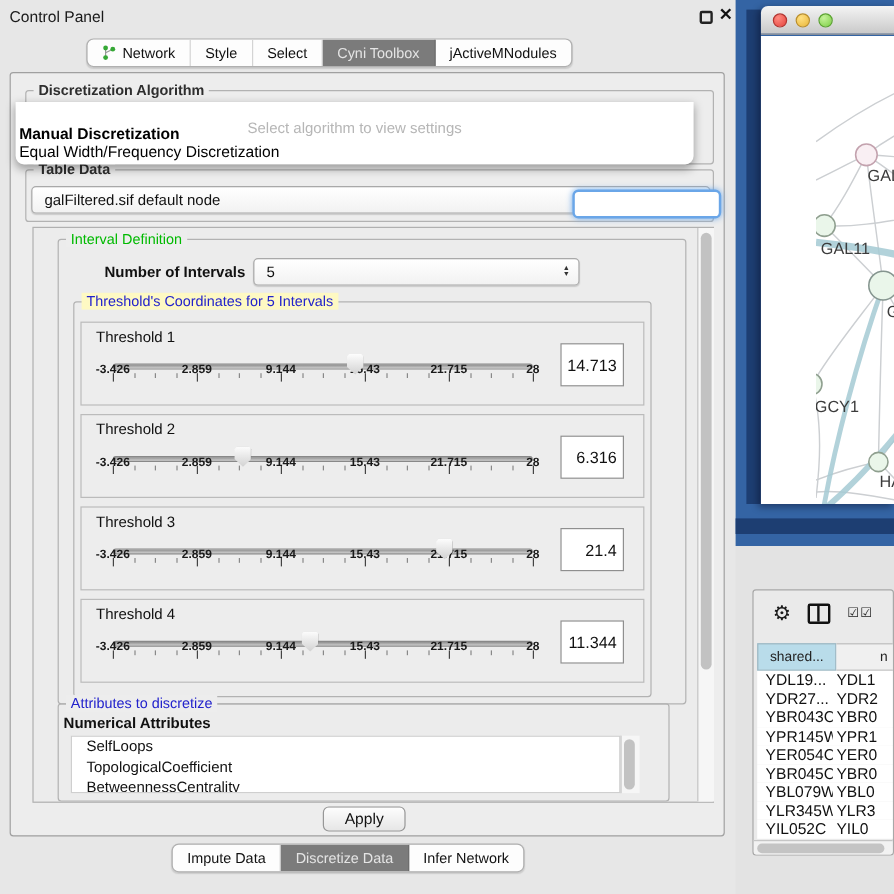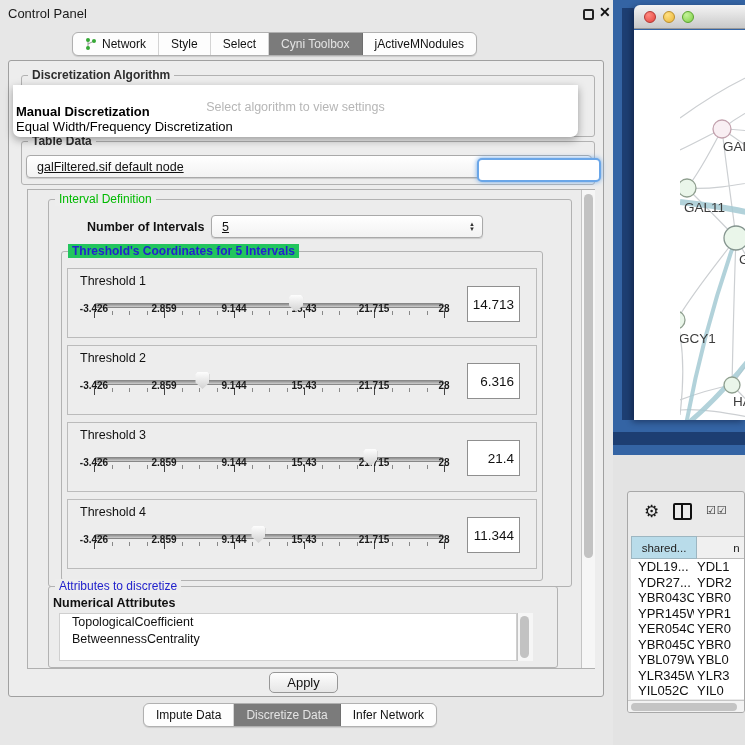--- a/index.html
+++ b/index.html
@@ -20,21 +20,21 @@
   #bottom-tabbar{left:143px;top:703px;}
 
   #main-panel{left:8px;top:60px;width:596px;height:637px;background:#ededed;border:1px solid #a0a0a0;border-radius:3px;}
 
   .group{position:absolute;border:1px solid #b2b2b2;border-radius:3px;}
   .group>.gtitle{position:absolute;top:-8px;left:6px;background:#ededed;padding:0 4px;font-size:12px;white-space:nowrap;}
   .gtitle.dark{color:#2e2e2e;font-weight:bold;}
   .gtitle.green{color:#00ba00;}
   .gtitle.blue{color:#2222cc;}
 
-  .combo{position:absolute;background:linear-gradient(#ffffff,#f2f2f2);border:1px solid #a9a9a9;border-radius:4px;box-shadow:0 1px 1px rgba(0,0,0,.15);font-size:12.5px;color:#111;display:flex;align-items:center;padding-left:10px;text-decoration:underline;}
+  .combo{position:absolute;background:linear-gradient(#ffffff,#f2f2f2);border:1px solid #a9a9a9;border-radius:4px;box-shadow:0 1px 1px rgba(0,0,0,.15);font-size:12.5px;color:#111;display:flex;align-items:center;padding-left:10px;}
   .stepper{position:absolute;right:7px;top:50%;transform:translateY(-50%);display:flex;flex-direction:column;line-height:5px;font-size:6px;color:#333;}
 
   #focus-combo{left:468px;top:97px;width:124px;height:24px;background:#fff;border:2px solid #6aa6e8;border-radius:5px;box-shadow:0 0 5px #6aa6e8;z-index:5;}
 
   
   #algo-popup{left:13px;top:85px;width:565px;height:52px;background:#fff;border-radius:0 0 7px 7px;box-shadow:0 3px 8px rgba(0,0,0,.35);z-index:10;}
   #algo-popup .hint{position:absolute;top:4px;left:0;width:100%;text-align:center;font-size:12.5px;color:#b6b6b6;margin-top:11px;}
   .popup-opt{position:absolute;left:3px;font-size:13px;color:#000;white-space:nowrap;}
   .popup-opt.bold{font-weight:bold;}
 
@@ -149,21 +149,21 @@
         <span class="abs boldlbl" style="left:38px;top:20px;">Number of Intervals</span>
         <div class="combo" style="left:162px;top:15px;width:272px;height:23px;">
           <span>5</span>
           <span class="stepper">
               <span>▲</span>
               <span>▼</span>
             </span>
         </div>
 
         <div class="group" style="left:12px;top:51px;width:482px;height:330px;">
-          <span class="gtitle blue" style="background:#22c55e;font-weight:bold;">Threshold's Coordinates for 5 Intervals</span>
+          <span class="gtitle blue" style="background:#fef9c3;">Threshold's Coordinates for 5 Intervals</span>
           <div class="abs" id="threshold-stack" style="left:5px;top:16px;width:470px;height:308px;">
               <div class="tbox" style="top: 0px;">
                 <div class="tlabel">Threshold 1</div>
                 <div class="track"></div>
                 <div class="tick" style="left: 26px; top: 42px; height: 7px; background: rgb(68, 68, 68);"></div>
                 <div class="tick" style="left: 43.5px; top: 42px; height: 4px; background: rgb(136, 136, 136);"></div>
                 <div class="tick" style="left: 61px; top: 42px; height: 4px; background: rgb(136, 136, 136);"></div>
                 <div class="tick" style="left: 78.5px; top: 42px; height: 4px; background: rgb(136, 136, 136);"></div>
                 <div class="tick" style="left: 96px; top: 42px; height: 7px; background: rgb(68, 68, 68);"></div>
                 <div class="tick" style="left: 113.5px; top: 42px; height: 4px; background: rgb(136, 136, 136);"></div>
@@ -291,20 +291,21 @@
                 <input class="tval" type="text" value="11.344" style="">
               </div>
             </div>
         </div>
       </div>
 
       <div class="group" style="left:20px;top:396px;width:510px;height:82px;">
         <span class="gtitle blue">Attributes to discretize</span>
         <span class="abs boldlbl" style="left:4px;top:9px;">Numerical Attributes</span>
         <div id="attr-list">
+            <div class="attr-item">SelfLoops</div>
             <div class="attr-item">TopologicalCoefficient</div>
             <div class="attr-item">BetweennessCentrality</div>
           </div>
         <div class="vscroll" style="left:468px;top:26px;width:16px;height:48px;">
           <div class="vthumb" style="top:3px;height:42px;"></div>
         </div>
       </div>
 
       <div class="vscroll" style="left:553px;top:0;width:14px;height:478px;">
         <div class="vthumb" style="top:4px;height:364px;"></div>

